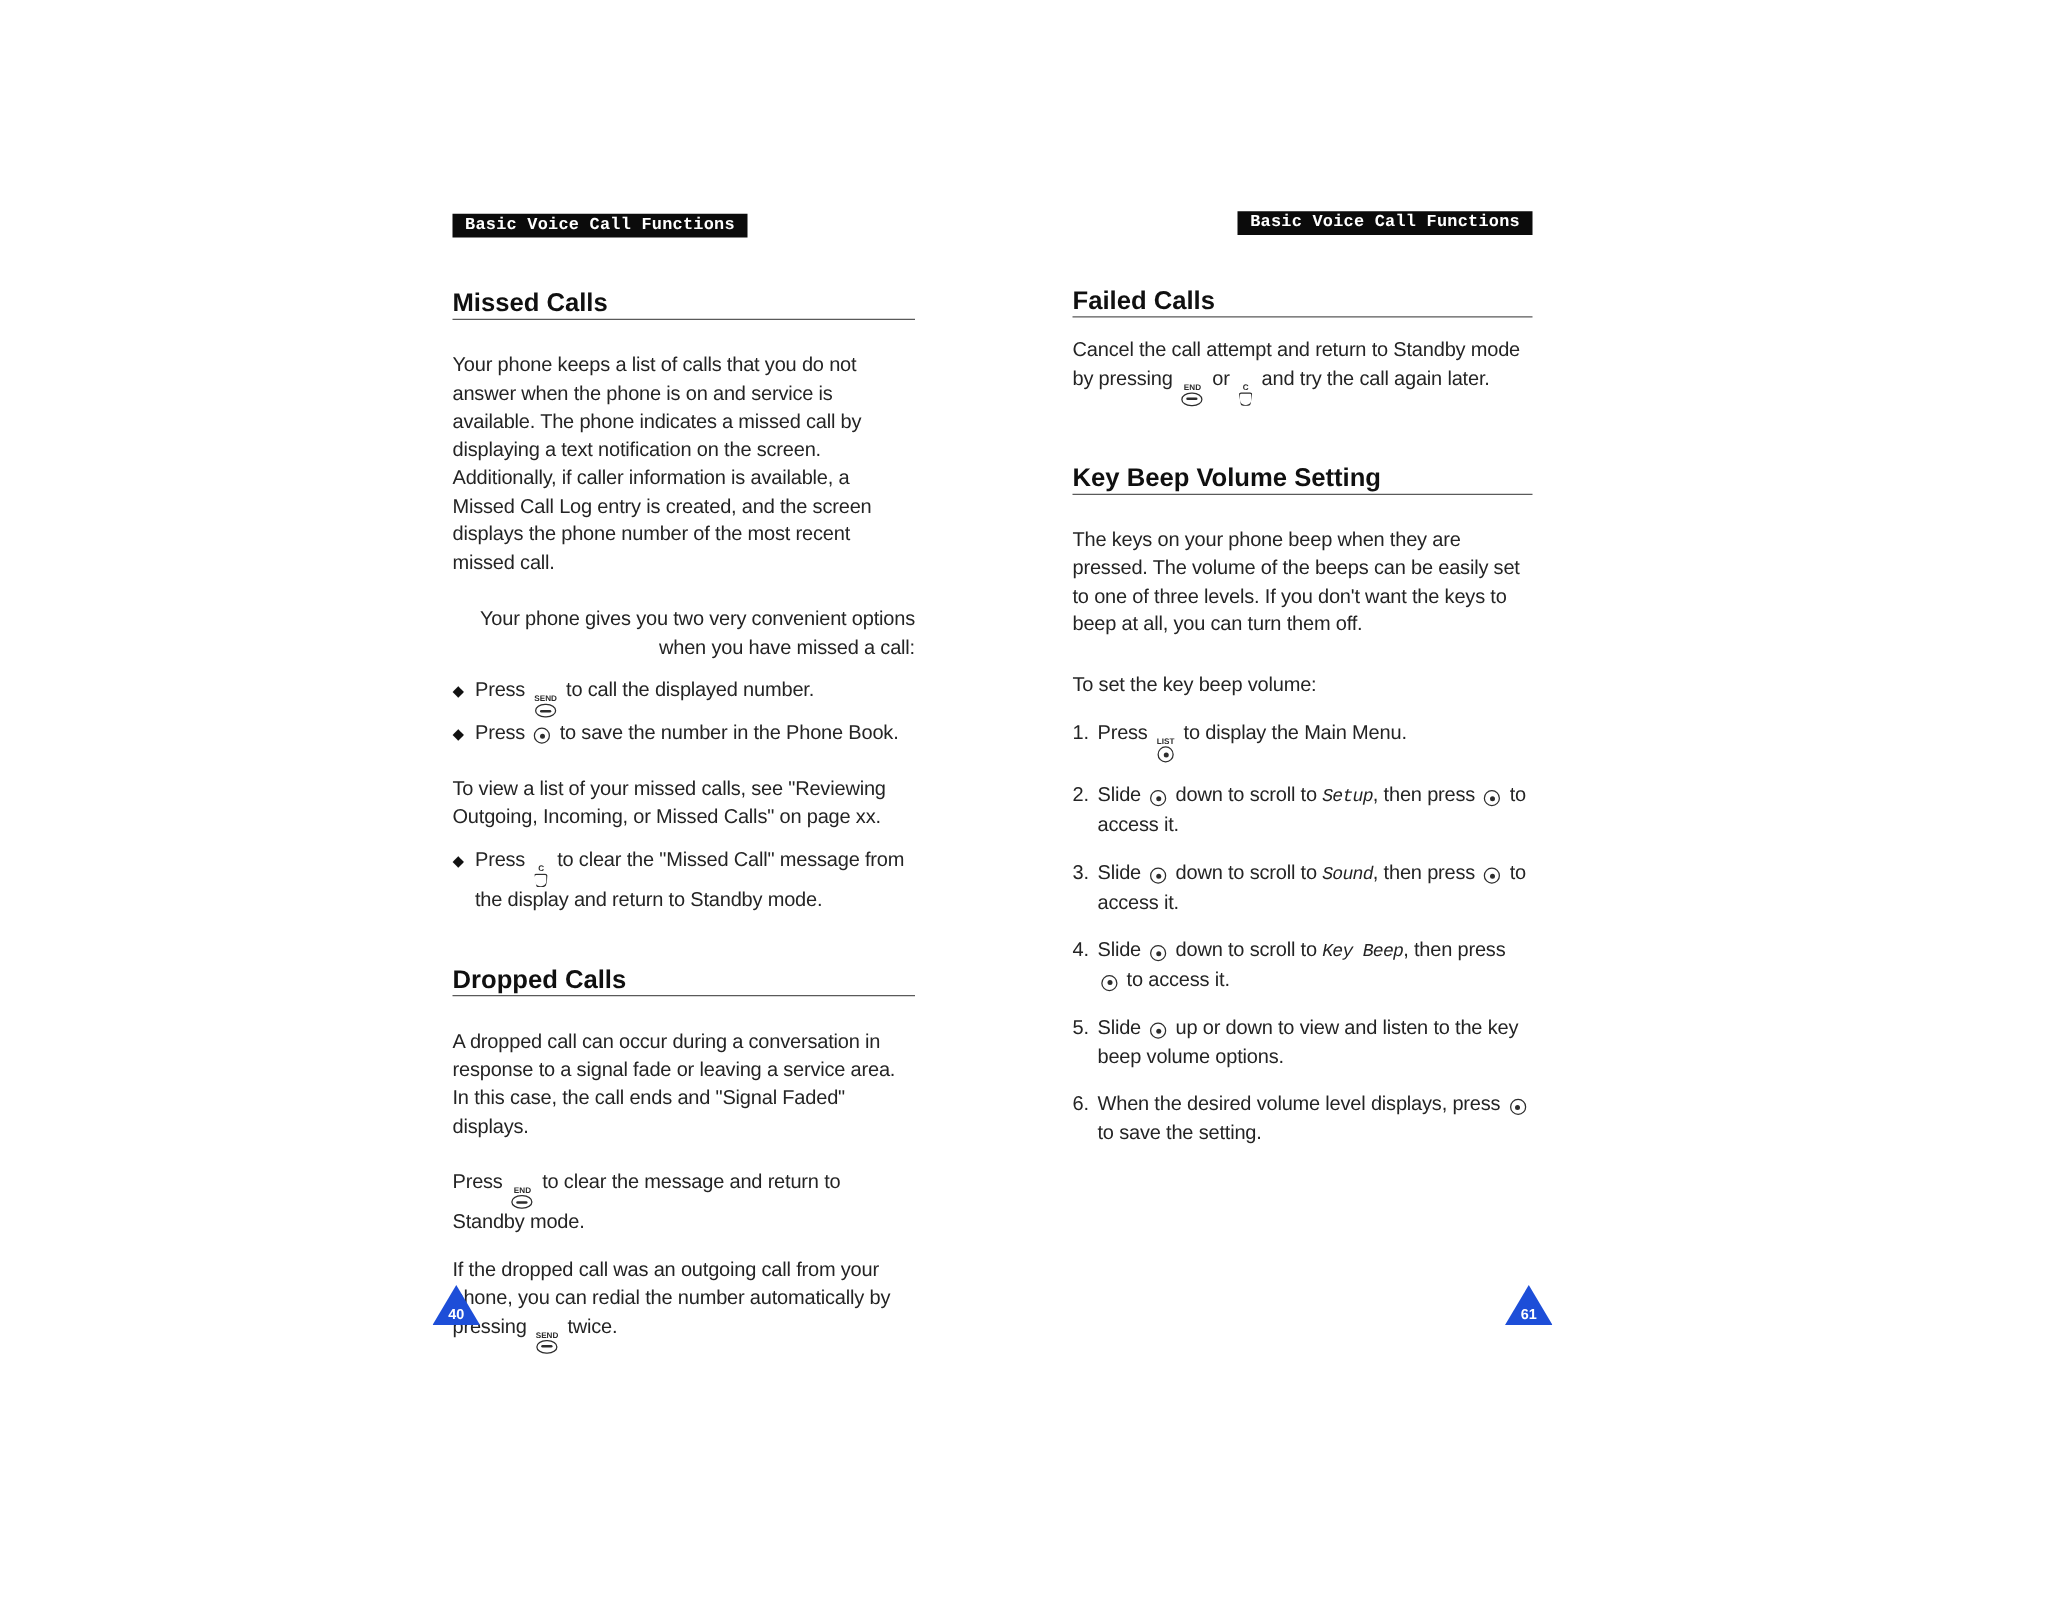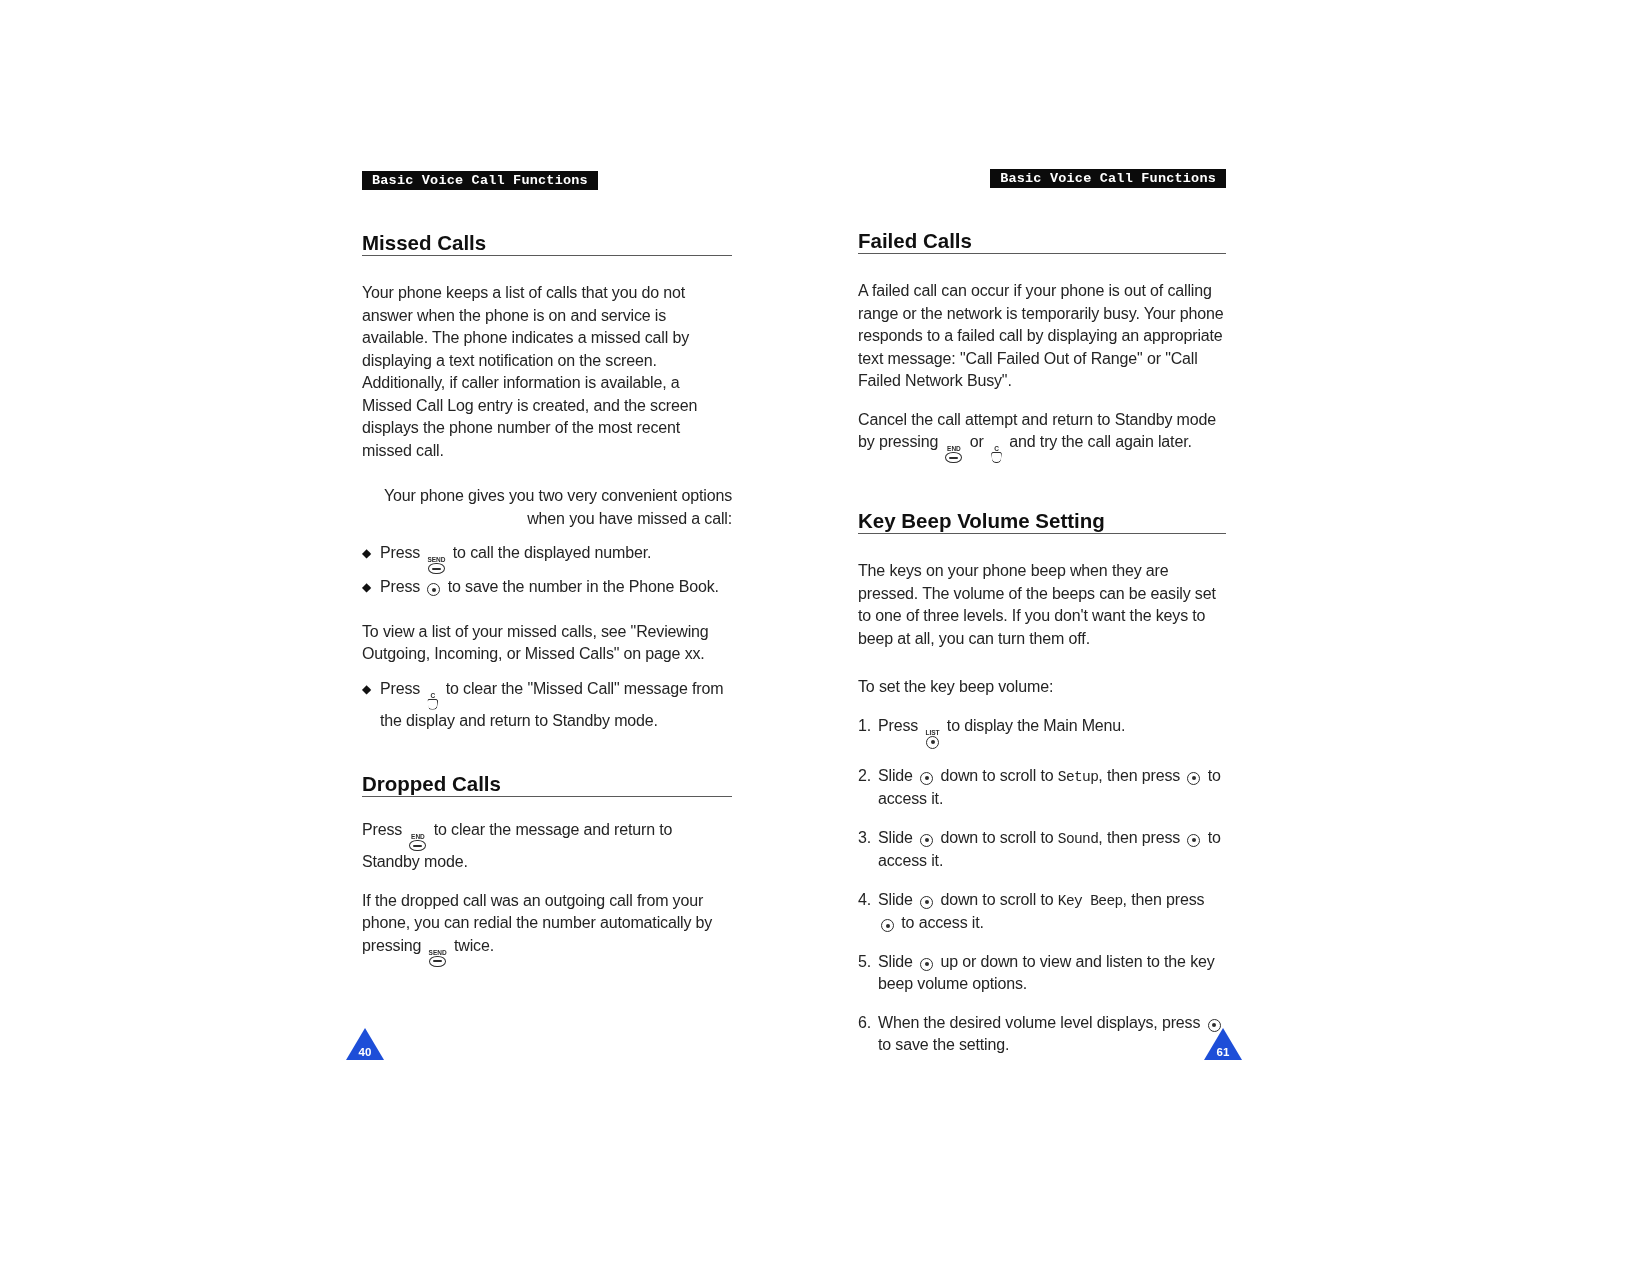--- a/index.html
+++ b/index.html
@@ -117,20 +117,21 @@
     width: 11px; height: 11px;
     border: 1.6px solid #2d2d2d;
     border-radius: 2px 2px 5px 5px;
     clip-path: polygon(0 0, 100% 0, 84% 100%, 16% 100%);
   }
 
   .menu-name {
     font-family: "Liberation Mono", monospace;
     font-size: 14.5px;
     letter-spacing: -0.6px;
+    font-style: italic;
   }
 
   
   .page-corner {
     position: absolute;
     width: 38px; height: 32px;
     background: #1d4ed8;
     clip-path: polygon(50% 0, 100% 100%, 0 100%);
     display: flex;
     align-items: flex-end;
@@ -180,40 +181,40 @@
     <div class="bullet mt-12">
       <span class="bullet-mark">◆</span>
       <span class="bullet-text rich">Press <span class="key-icon kind-cup">
             <span class="key-label">C</span>
             <span class="key-glyph"></span>
           </span> to clear the "Missed Call" message from the display and return to Standby mode.</span>
     </div>
 
     <h2 class="section-title mt-40">Dropped Calls</h2>
 
+    <p class="mt-26">A dropped call can occur during a conversation in response to a signal fade or leaving a service area. In this case, the call ends and "Signal Faded" displays.</p>
 
     <p class="mt-22 rich">Press <span class="key-icon kind-oval">
           <span class="key-label">END</span>
           <span class="key-glyph"></span>
         </span> to clear the message and return to Standby mode.</p>
 
     <p class="mt-24 rich">If the dropped call was an outgoing call from your phone, you can redial the number automatically by pressing <span class="key-icon kind-oval">
           <span class="key-label">SEND</span>
           <span class="key-glyph"></span>
         </span> twice.</p>
   </section>
 
   <section class="col col-right">
     <div class="badge-row">
       <span class="badge">Basic Voice Call Functions</span>
     </div>
 
     <h2 class="section-title mt-42">Failed Calls</h2>
 
-    <p class="mt-26">A failed call can occur if your phone is out of calling range or the network is temporarily busy. Your phone responds to a failed call by displaying an appropriate text message: "Call Failed Out of Range" or "Call Failed Network Busy".</p>
 
     <p class="mt-24 rich">Cancel the call attempt and return to Standby mode by pressing <span class="key-icon kind-oval">
           <span class="key-label">END</span>
           <span class="key-glyph"></span>
         </span> or <span class="key-icon kind-cup">
           <span class="key-label">C</span>
           <span class="key-glyph"></span>
         </span> and try the call again later.</p>
 
     <h2 class="section-title mt-46">Key Beep Volume Setting</h2>

